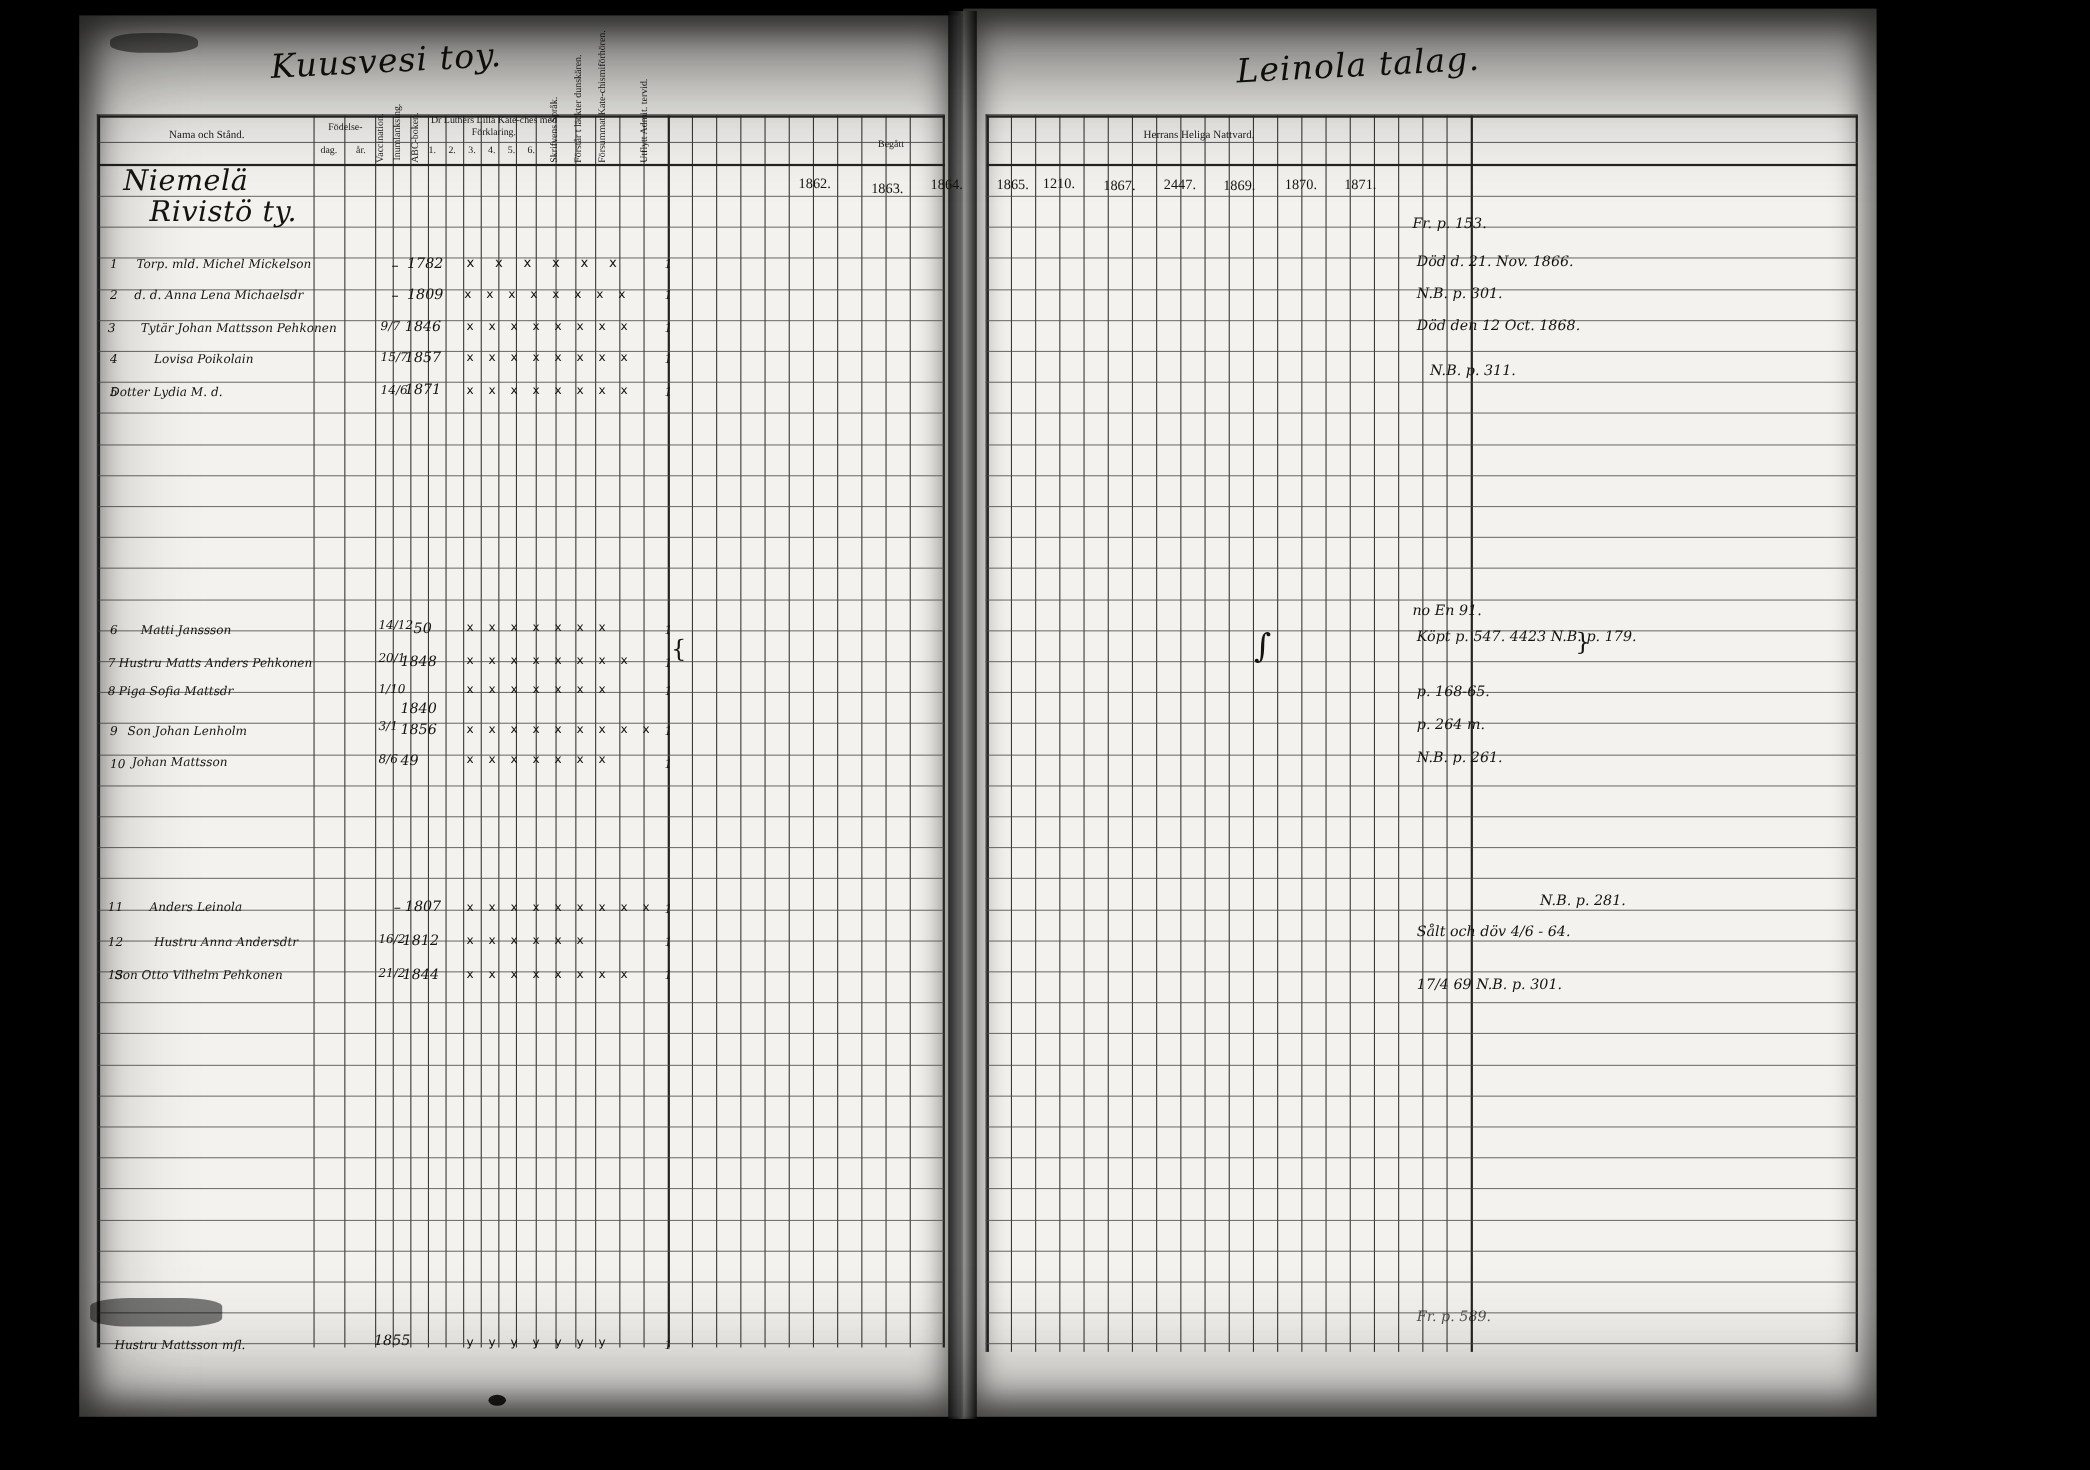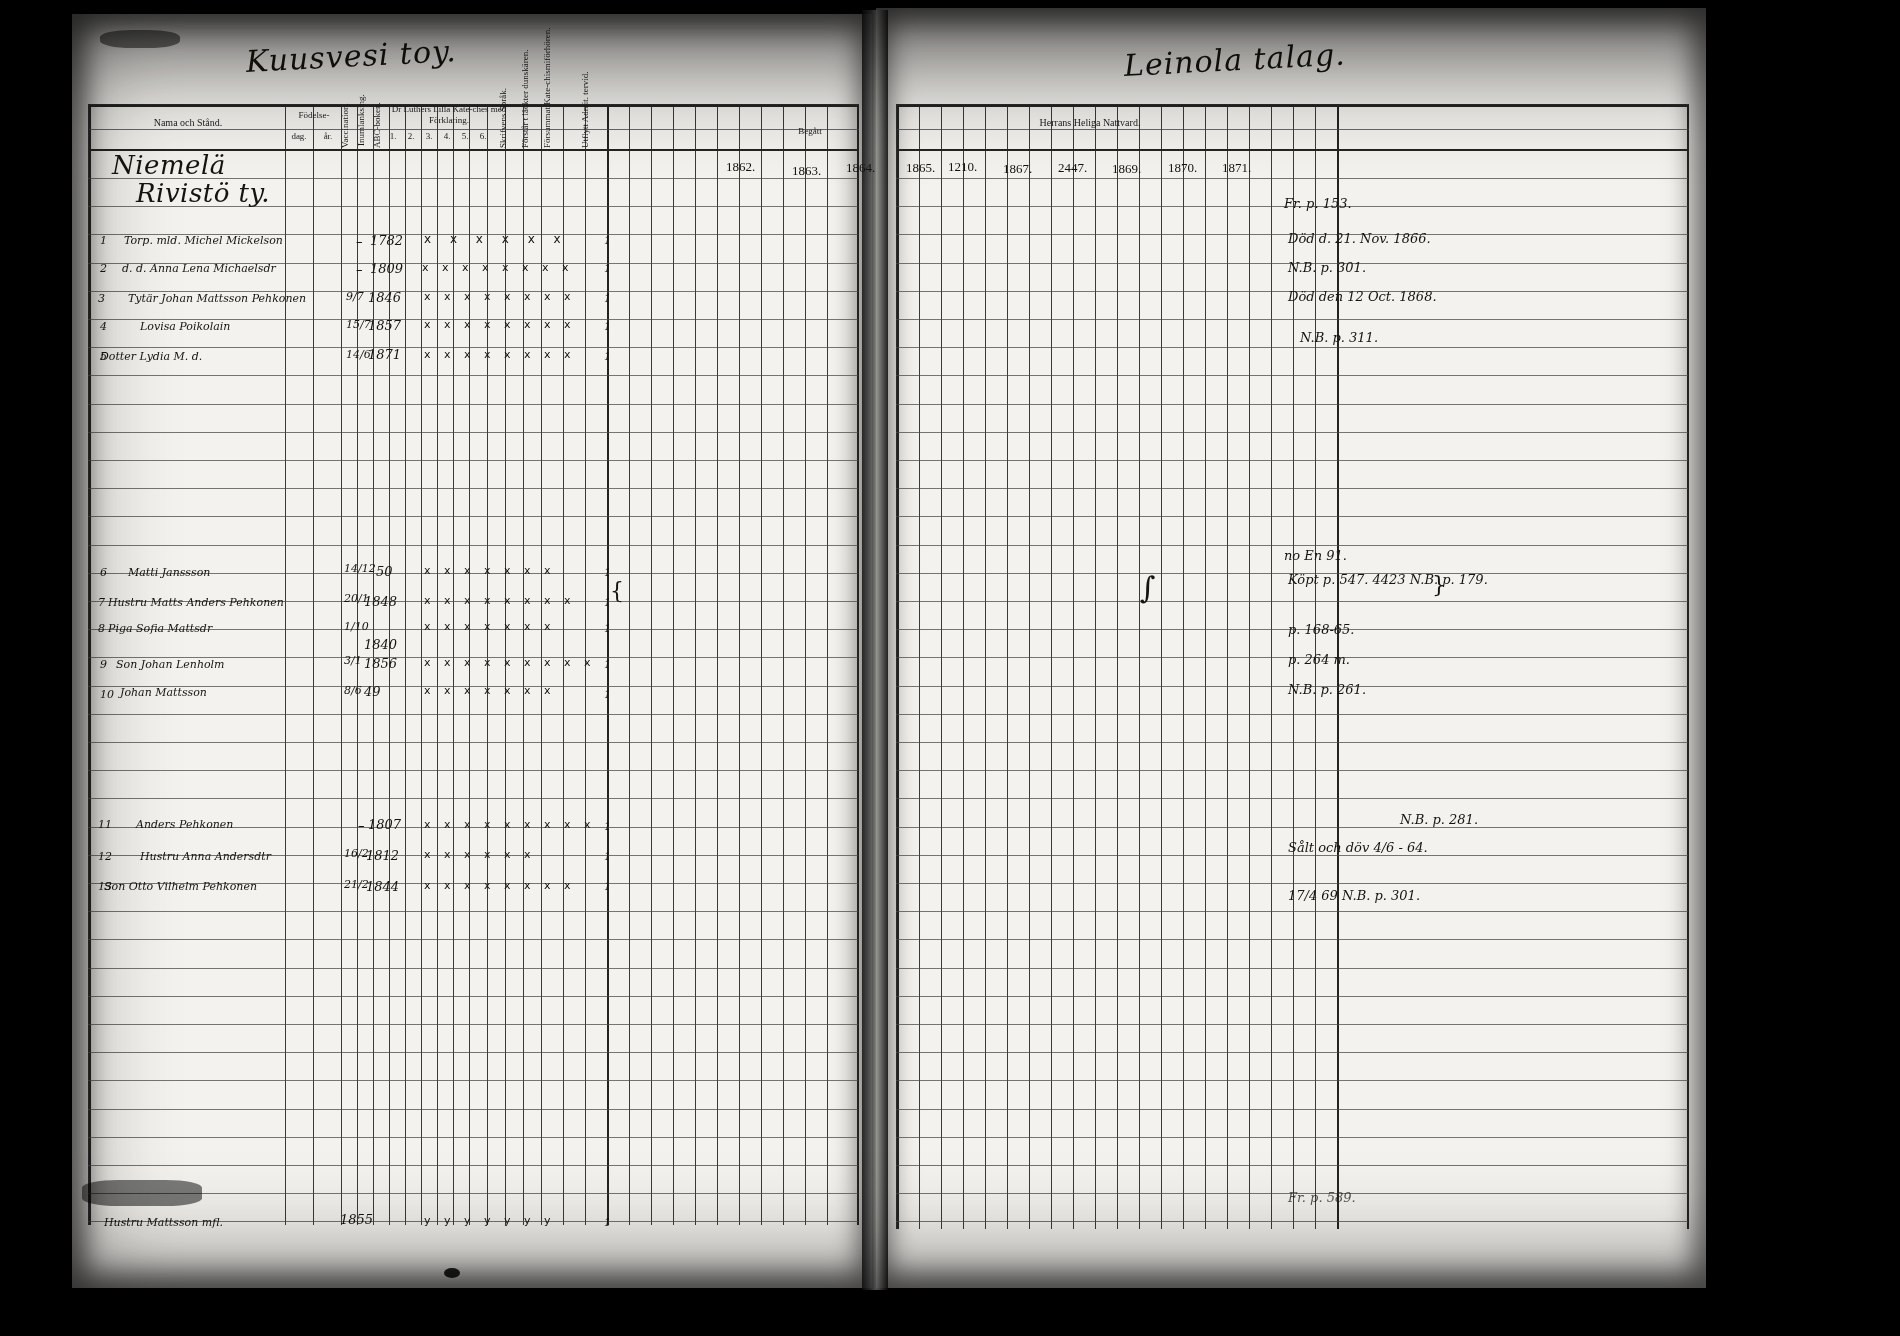--- a/index.html
+++ b/index.html
@@ -314,21 +314,21 @@
 
   <div class="hw s" style="left:100px;top:688px;">10</div>
   <div class="hw s" style="left:120px;top:686px;">Johan Mattsson</div>
   <div class="hw s" style="left:344px;top:684px;">8/6</div>
   <div class="hw n" style="left:364px;top:684px;">49</div>
   <div class="xrow tight" style="left:424px;top:684px;">x x x x x x x</div>
   <div class="hw s" style="left:604px;top:688px;">1</div>
   <div class="hw n" style="left:1288px;top:682px;">N.B. p. 261.</div>
 
   <div class="hw s" style="left:98px;top:818px;">11</div>
-  <div class="hw s" style="left:136px;top:818px;">Anders Pehkonen</div>
+  <div class="hw s" style="left:136px;top:818px;">Anders Leinola</div>
   <div class="hw n" style="left:358px;top:818px;">–</div>
   <div class="hw n" style="left:368px;top:817px;">1807</div>
   <div class="xrow tight" style="left:424px;top:818px;">x x x x x x x x x</div>
   <div class="hw s" style="left:604px;top:820px;">1</div>
   <div class="hw n" style="left:1400px;top:812px;">N.B. p. 281.</div>
 
   <div class="hw s" style="left:98px;top:850px;">12</div>
   <div class="hw s" style="left:140px;top:850px;">Hustru Anna Andersdtr</div>
   <div class="hw s" style="left:344px;top:847px;">16/2</div>
   <div class="hw n" style="left:366px;top:848px;">1812</div>

